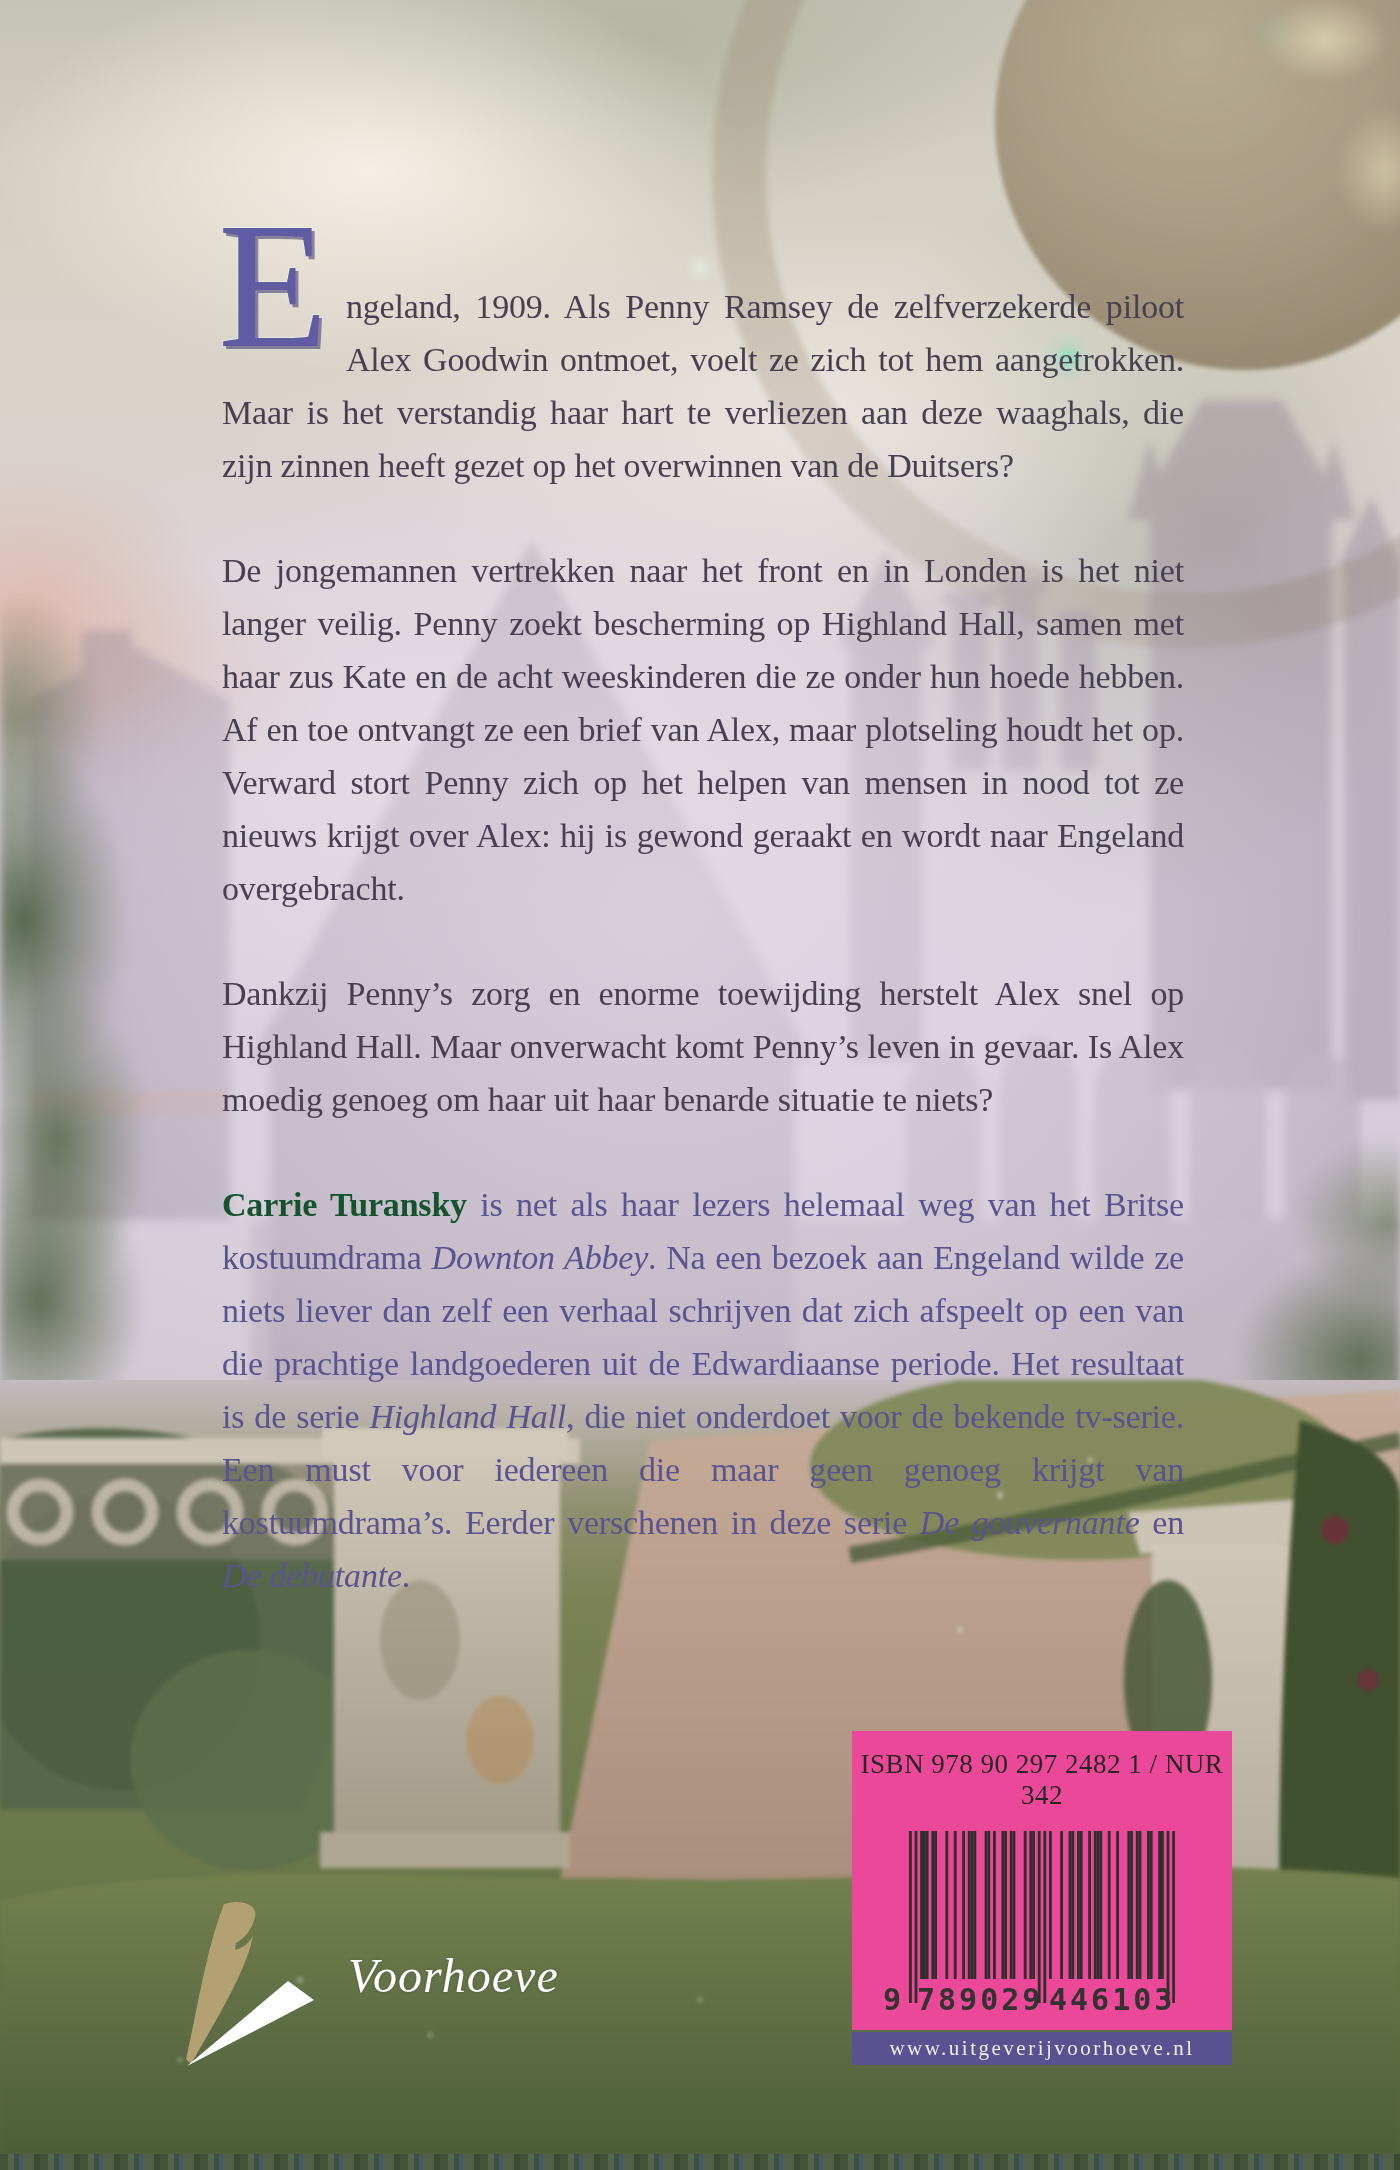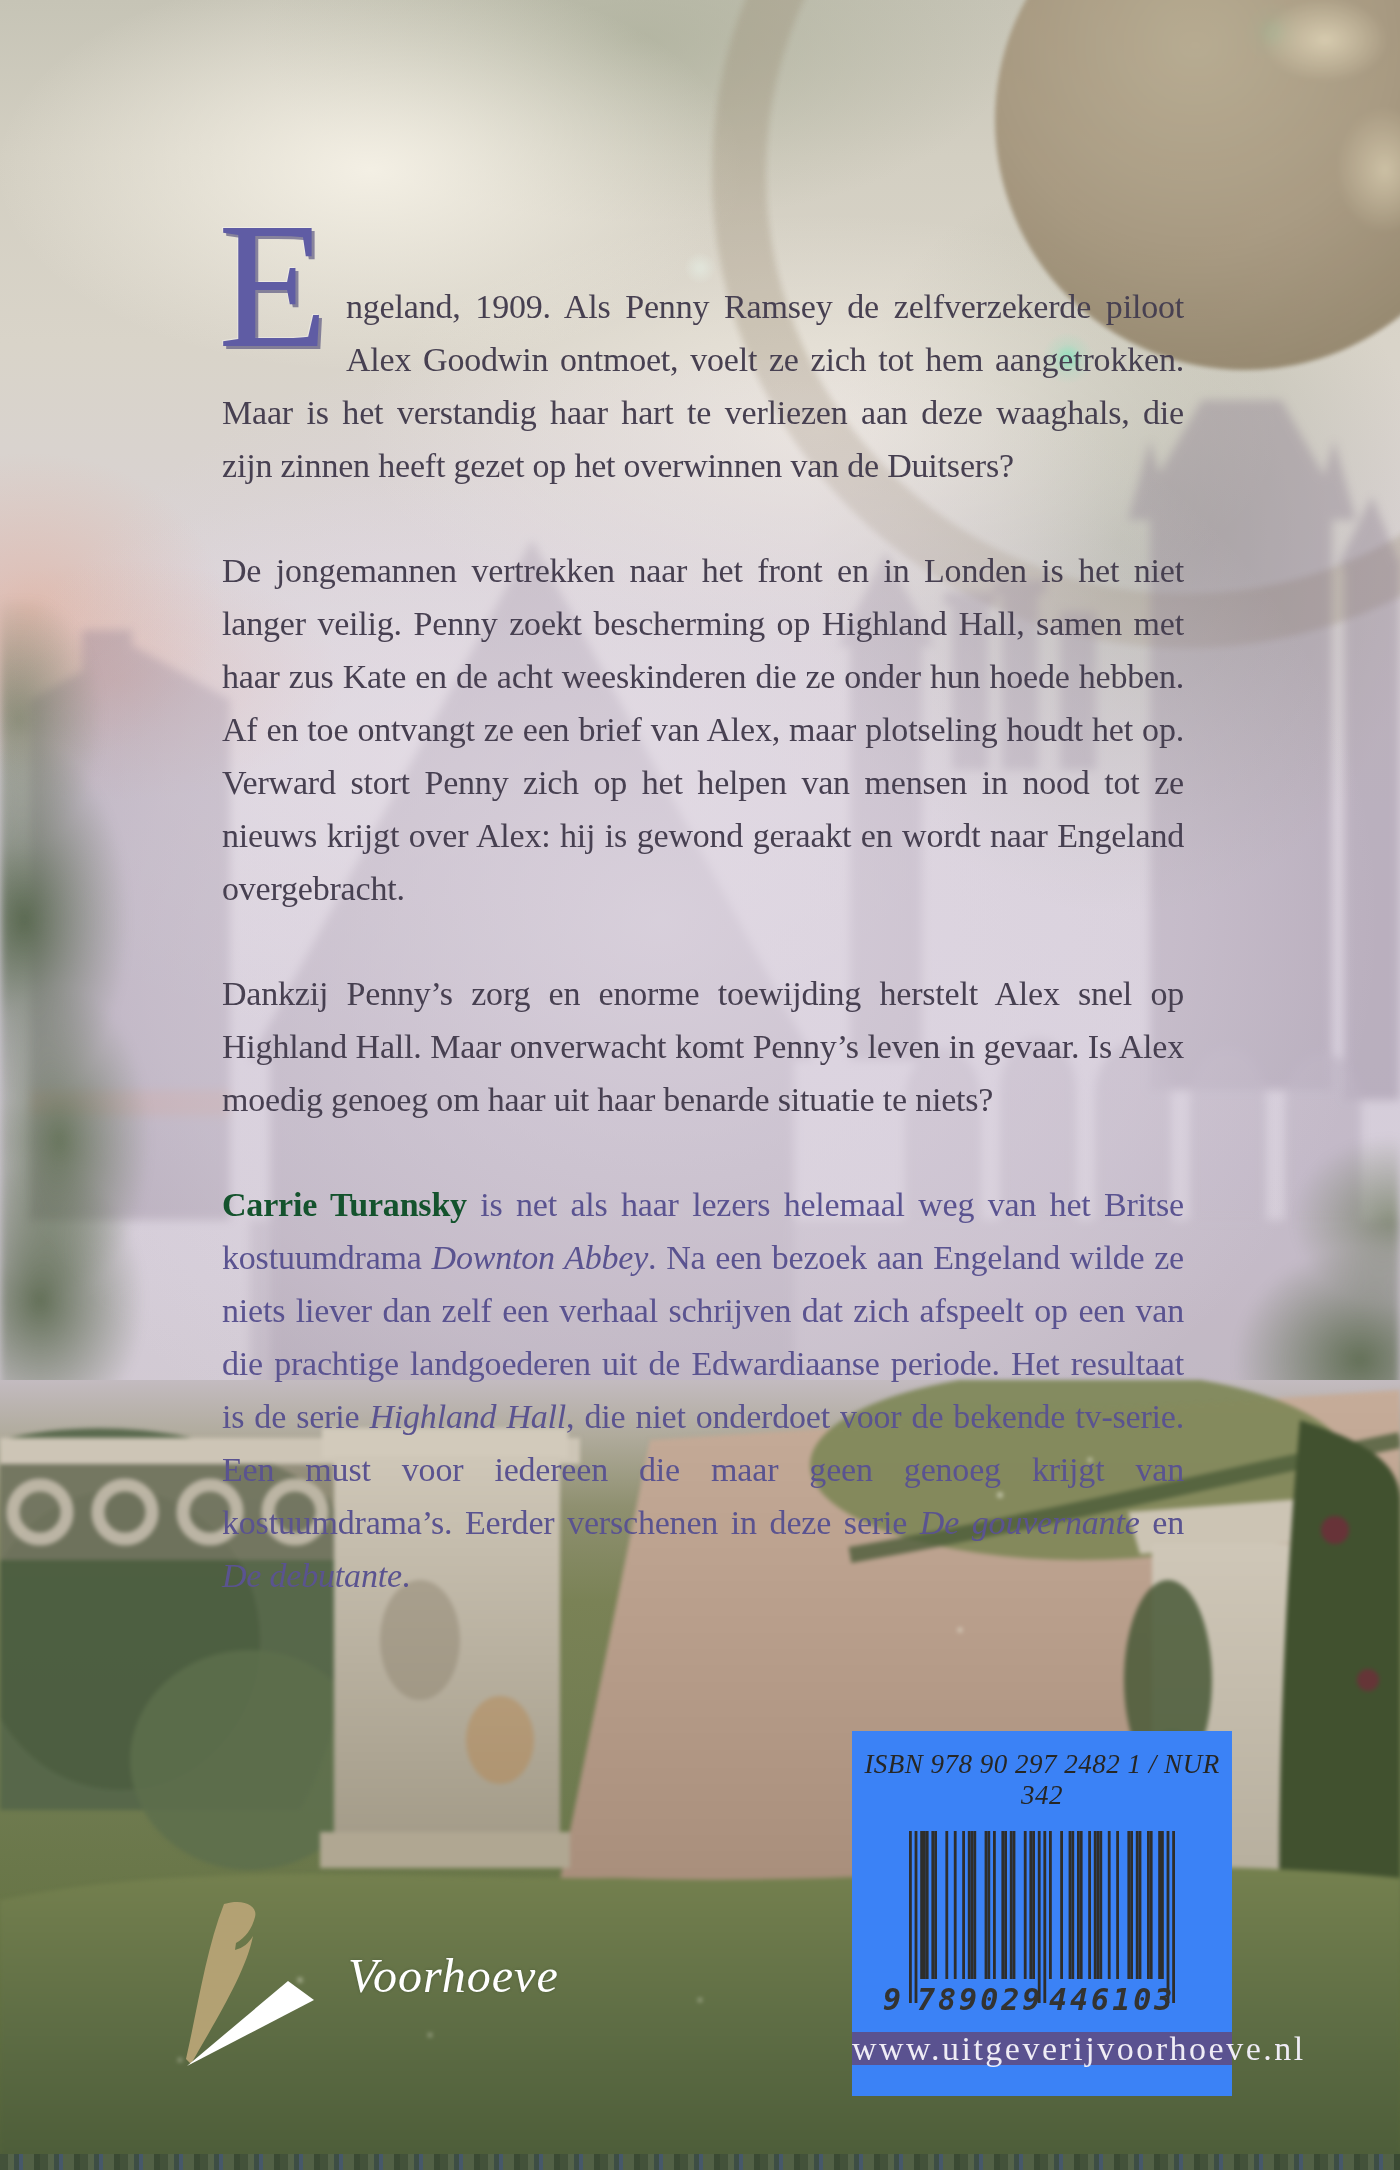--- a/index.html
+++ b/index.html
@@ -78,37 +78,37 @@
   .p4 .book-title{font-style:italic;}
   
   .logo-swoosh{position:absolute;left:178px;top:1898px;}
   .logo-text{
     position:absolute;left:348px;top:1952px;
     font-style:italic;font-size:48px;line-height:1;color:var(--logo-text,#ffffff);
     letter-spacing:1px;text-shadow:0 0 3px rgba(40,60,40,.35);
   }
   
   .isbn-box{
-    position:absolute;left:852px;top:1731px;width:380px;height:365px;
-    background:#3b82f6;text-align:center;font-style:italic;
+    position:absolute;left:852px;top:1731px;width:380px;height:299px;
+    background:#ec4899;text-align:center;
   }
   .isbn-line{margin-top:18px;font-size:27px;letter-spacing:.5px;color:#262624;}
   .bc{position:relative;width:266px;height:186px;margin:20px auto 0 auto;}
   .bc svg{position:absolute;left:0;top:0;}
   .bc-num{
     position:absolute;bottom:0;font-family:"DejaVu Sans Mono", monospace;
     font-size:30px;color:#333331;font-weight:bold;
   }
   .bc-lead{left:-26px;}
   .bc-g1{left:8px;width:118px;text-align:center;letter-spacing:3px;}
   .bc-g2{left:140px;width:118px;text-align:center;letter-spacing:3px;}
   .site-strip{
     position:absolute;left:852px;top:2032px;width:380px;height:33px;
     background:var(--accent,#5a5290);color:#efecf5;text-align:center;
-    font-size:34px;line-height:33px;letter-spacing:2.5px;
+    font-size:21px;line-height:33px;letter-spacing:2.5px;
   }
 </style>
 </head>
 <body>
 
 <div class="cover">
 
   <div class="sky"></div>
   <div class="orb-ring"></div>
   <div class="orb"></div>

